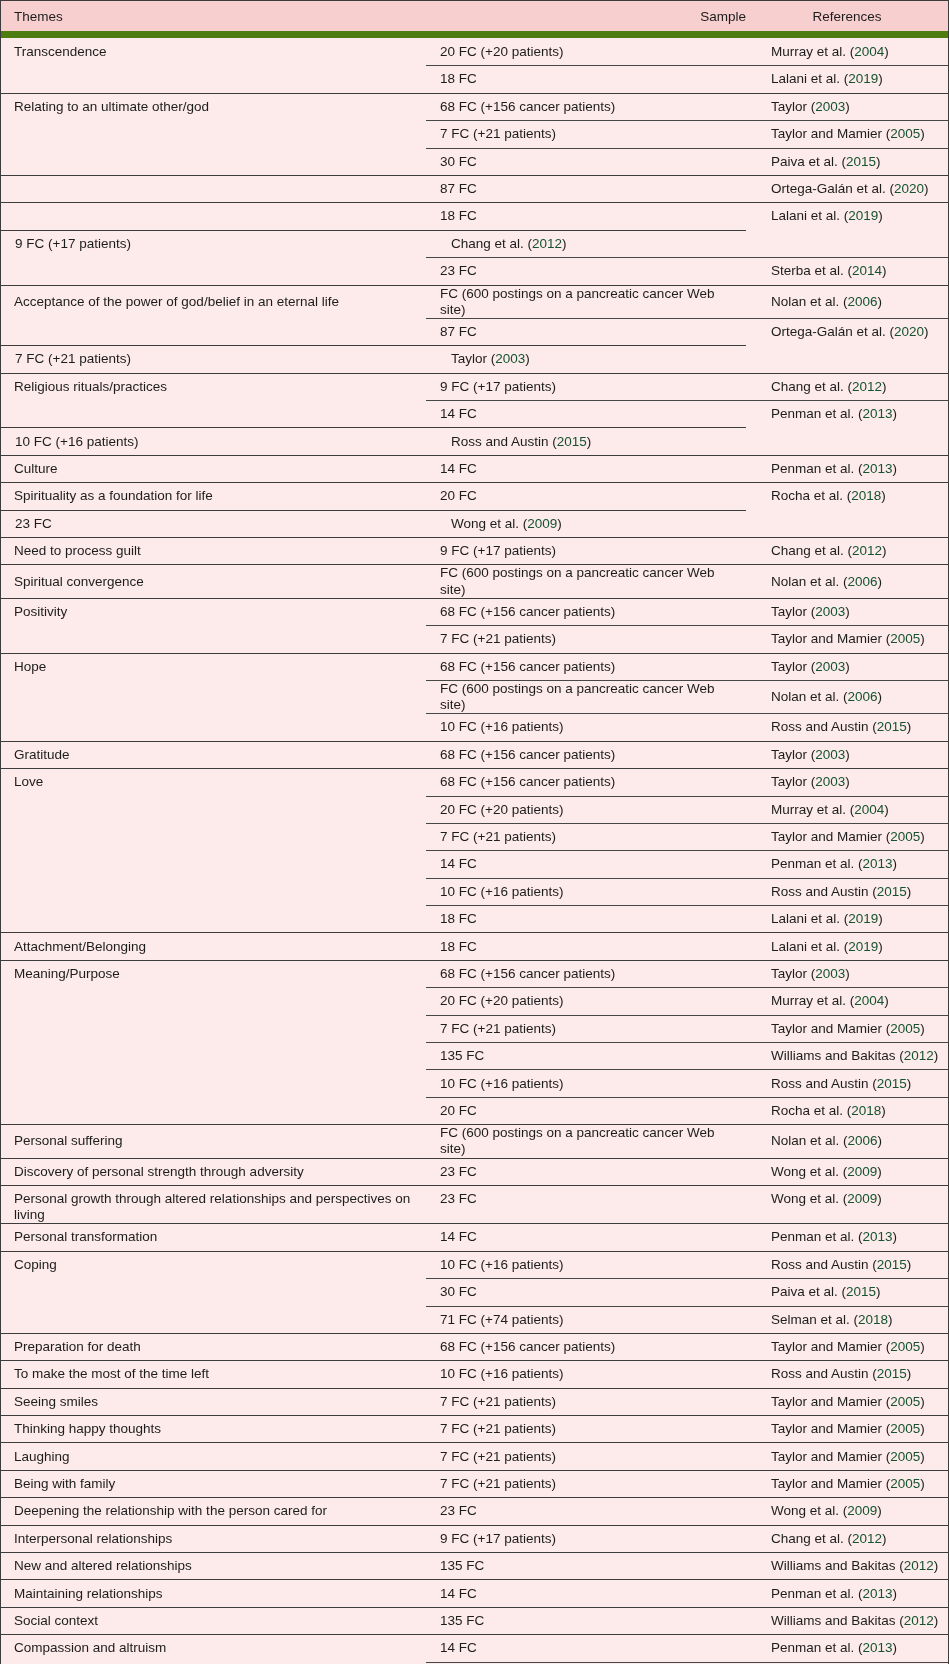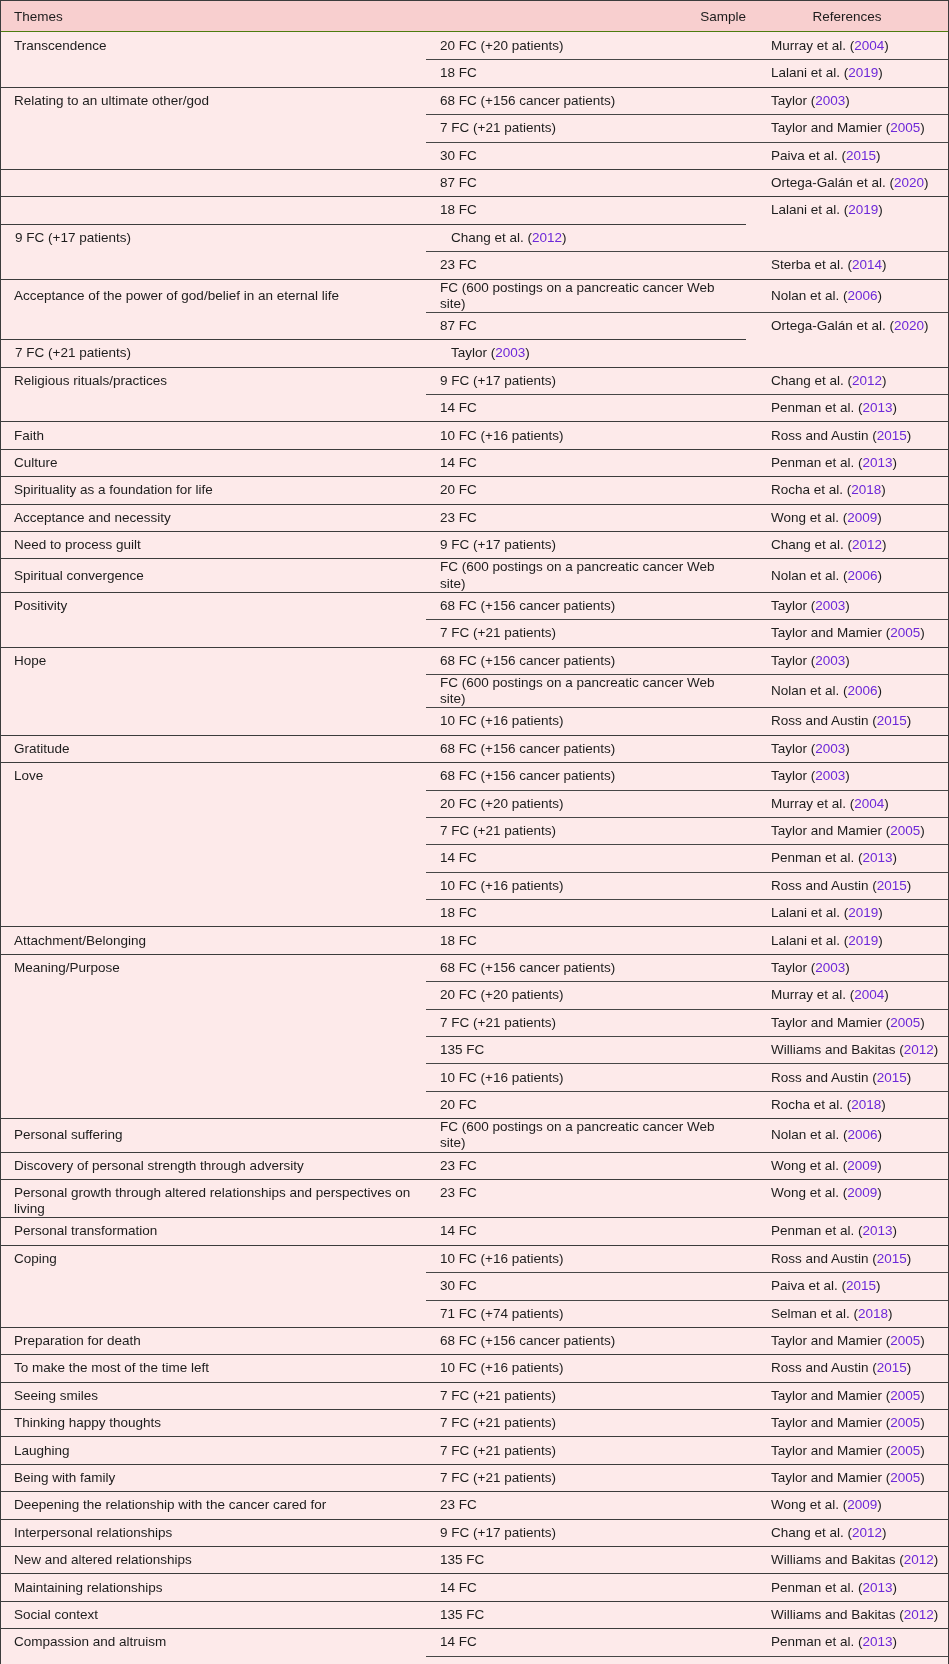--- a/index.html
+++ b/index.html
@@ -13,21 +13,21 @@
     background:#fdeaea;
     font-family:"Liberation Sans", sans-serif;
     font-size:13.5px;
     color:#1d1d1d;
   }
   .hrow{
     display:grid;
     grid-template-columns:425px 320px 1fr;
     height:30px;
     background:#f8cfcf;
-    border-bottom:1px solid #4d7c0f;
+    border-bottom:7px solid #4d7c0f;
   }
   .hcell{display:flex;align-items:center;box-sizing:border-box;}
   .hcell.themes{padding-left:13px;justify-content:flex-start;}
   .hcell.sample{justify-content:flex-end;}
   .hcell.references{justify-content:center;}
   .row{
     display:grid;
     grid-template-columns:425px 320px 1fr;
     min-height:27.4px;
   }
@@ -37,21 +37,21 @@
     box-sizing:border-box;
     line-height:1.2;
   }
   .cell.theme{padding-left:13px;padding-right:14px;}
   .cell.sample{padding-left:14px;padding-right:6px;}
   .cell.ref{padding-left:25px;padding-right:6px;}
   .row.d-full > .cell{border-top:1px solid #3c3c3c;}
   .row.d-partial > .cell.sample,
   .row.d-partial > .cell.ref{border-top:1px solid #474747;}
   .row.tall > .cell{align-items:flex-start;padding-top:5px;}
-  .year{color:#6d28d9;cursor:pointer;text-align:right;}
+  .year{color:#14532d;cursor:pointer;text-align:right;}
 </style>
 </head>
 <body>
 
 <div class="table">
   <div class="hrow">
     <div class="hcell themes">
       <span>Themes</span>
     </div>
     <div class="hcell sample">
@@ -204,23 +204,20 @@
           <span></span>
         </div>
         <div class="cell sample">
           <span>14 FC</span>
         </div>
         <div class="cell ref">
           <span>Penman et al. (<span class="year">2013</span>)</span>
         </div>
       </div>
       <div class="row d-full">
-        <div class="cell theme">
-          <span>Faith</span>
-        </div>
         <div class="cell sample">
           <span>10 FC (+16 patients)</span>
         </div>
         <div class="cell ref">
           <span>Ross and Austin (<span class="year">2015</span>)</span>
         </div>
       </div>
       <div class="row d-full">
         <div class="cell theme">
           <span>Culture</span>
@@ -237,23 +234,20 @@
           <span>Spirituality as a foundation for life</span>
         </div>
         <div class="cell sample">
           <span>20 FC</span>
         </div>
         <div class="cell ref">
           <span>Rocha et al. (<span class="year">2018</span>)</span>
         </div>
       </div>
       <div class="row d-full">
-        <div class="cell theme">
-          <span>Acceptance and necessity</span>
-        </div>
         <div class="cell sample">
           <span>23 FC</span>
         </div>
         <div class="cell ref">
           <span>Wong et al. (<span class="year">2009</span>)</span>
         </div>
       </div>
       <div class="row d-full">
         <div class="cell theme">
           <span>Need to process guilt</span>
@@ -623,21 +617,21 @@
         </div>
         <div class="cell sample">
           <span>7 FC (+21 patients)</span>
         </div>
         <div class="cell ref">
           <span>Taylor and Mamier (<span class="year">2005</span>)</span>
         </div>
       </div>
       <div class="row d-full">
         <div class="cell theme">
-          <span>Deepening the relationship with the cancer cared for</span>
+          <span>Deepening the relationship with the person cared for</span>
         </div>
         <div class="cell sample">
           <span>23 FC</span>
         </div>
         <div class="cell ref">
           <span>Wong et al. (<span class="year">2009</span>)</span>
         </div>
       </div>
       <div class="row d-full">
         <div class="cell theme">

